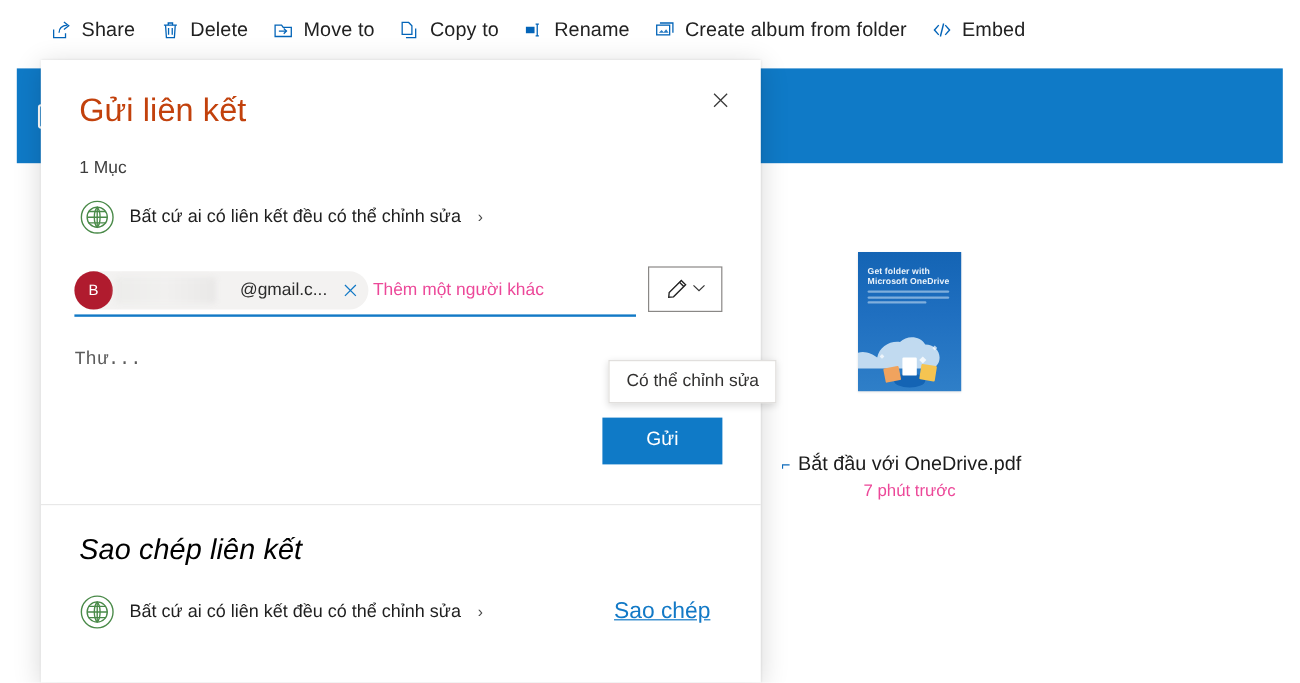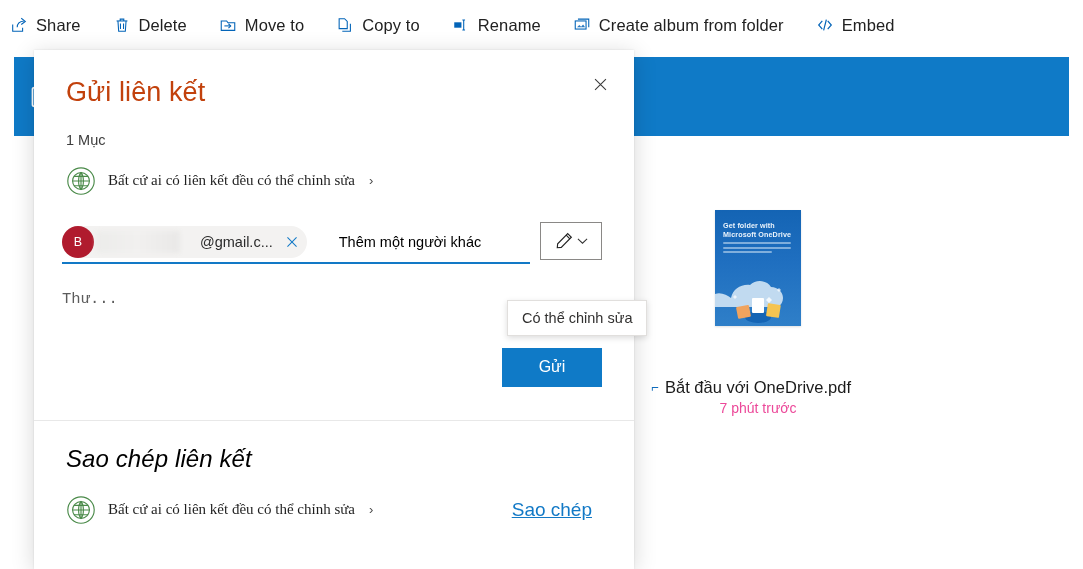--- a/index.html
+++ b/index.html
@@ -20,21 +20,22 @@
 
   
   .commandbar {
     position: absolute;
     left: 0; top: 0;
     width: 1083px;
     height: 50px;
     background: #ffffff;
     display: flex;
     align-items: center;
-    gap: 12px;
+    padding-left: 32px;
+    gap: 0px;
   }
   .cmd-item {
     display: flex;
     align-items: center;
     height: 40px;
     padding: 0 10px;
     gap: 8px;
     cursor: default;
     white-space: nowrap;
   }
@@ -241,21 +242,20 @@
     cursor: pointer;
   }
   .globe-icon {
     width: 30px; height: 30px;
     flex: 0 0 auto;
     color: #4a8a49;
   }
   .perm-text {
     font-size: 15px;
     color: #1f1f1f;
-    font-family: Liberation Serif, serif;
   }
   .perm-chevron {
     font-size: 13px;
     color: #4a4a4a;
     margin-left: 2px;
   }
 
   
   .recip-line {
     position: relative;
@@ -310,22 +310,22 @@
     width: 18px; height: 18px;
     display: flex;
     align-items: center;
     justify-content: center;
     color: #1279c6;
     cursor: pointer;
     flex: 0 0 auto;
   }
   .recip-placeholder {
     font-size: 14.5px;
-    color: #000000;
-    margin-left: 32px;
+    color: #ec4899;
+    margin-left: 4px;
     white-space: nowrap;
   }
 
   .perm-button {
     flex: 0 0 auto;
     width: 62px;
     height: 38px;
     margin-left: 10px;
     border: 1px solid #8a8886;
     background: #ffffff;

